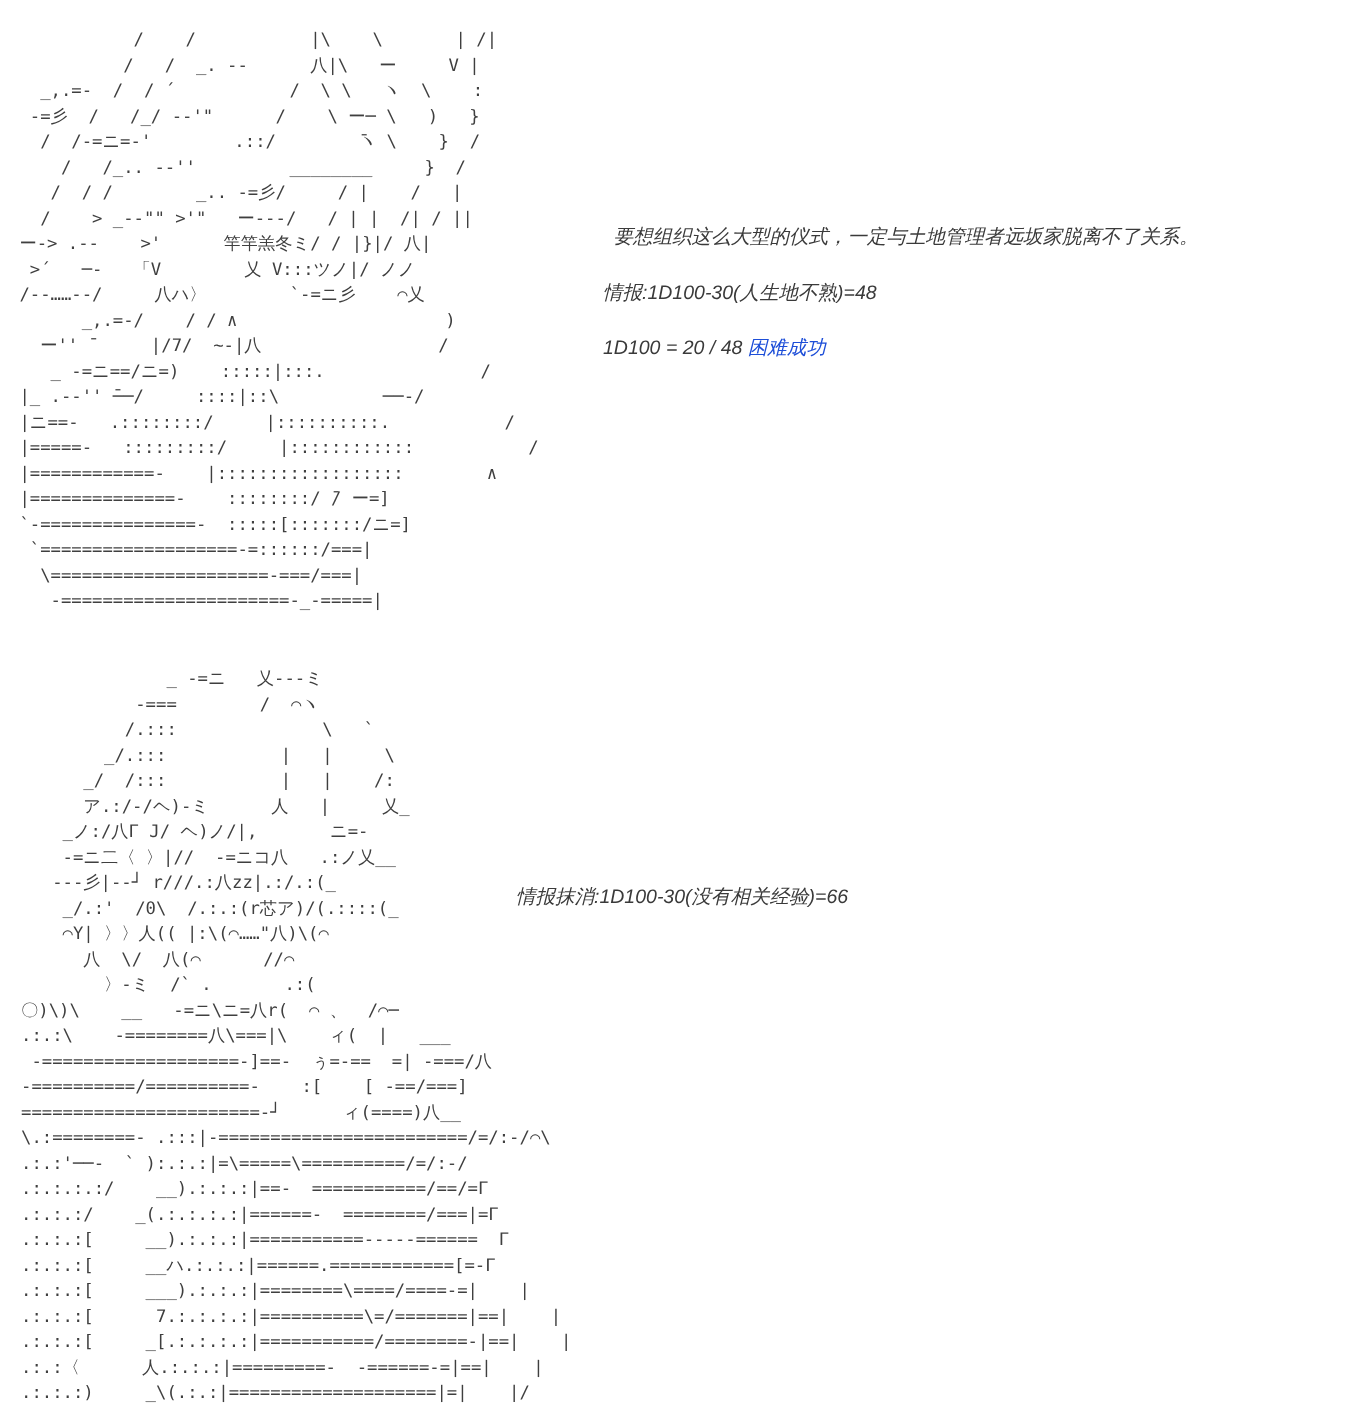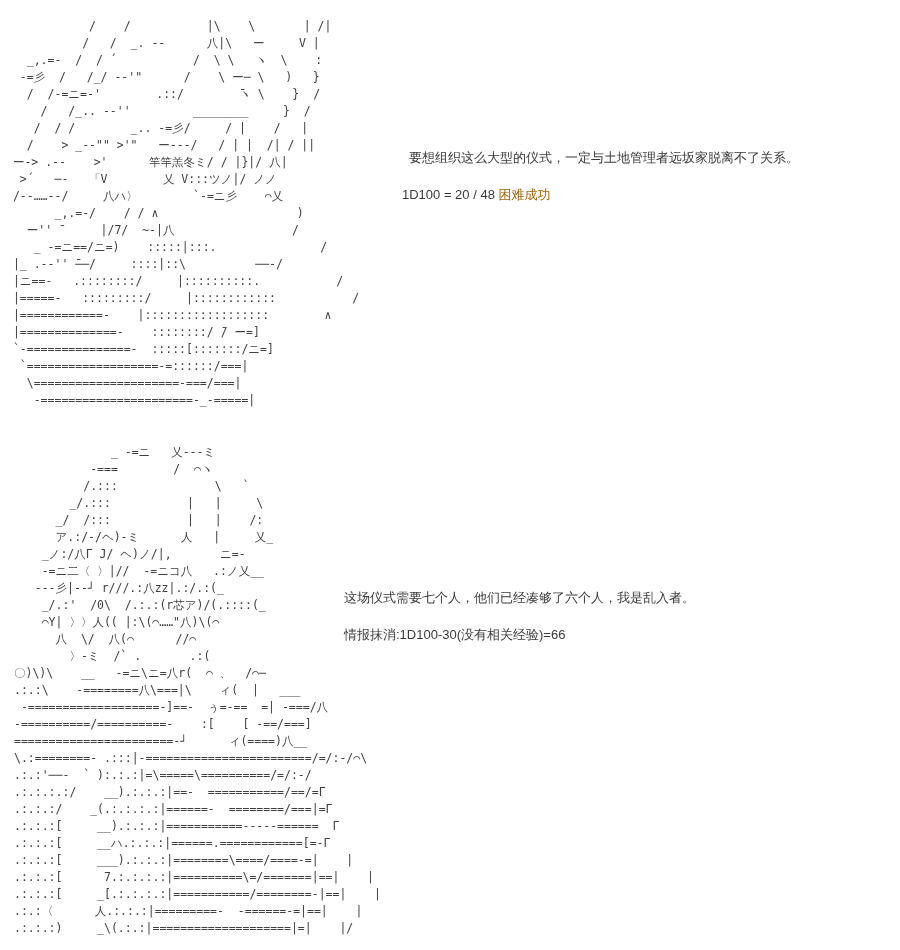--- a/index.html
+++ b/index.html
@@ -23,31 +23,32 @@
     line-height: 17px;
     color: #3f3f3f;
     letter-spacing: 0;
   }
   #aa1 { left: 6px;  top: 18px; }
   #aa2 { left: 14px;  top: 444px; }
   .dialogue {
     position: absolute;
     font-size: 13px;
     color: #3a3a3a;
+    font-style: italic;
   }
   #dialogue1 { left: 402px; top: 150px; }
   #dialogue2 { left: 344px; top: 590px; }
   .dialogue p {
     margin: 0 0 21px 0;
     line-height: 16px;
     white-space: nowrap;
   }
   .dialogue p.indent { padding-left: 7px; }
   .result-fail, .result-ok {
-    color: #a16207;
+    color: #1d4ed8;
   }
 </style>
 </head>
 <body>
 
 <pre id="aa1" class="aa">            /    /           |\    \       | /|
            /   /  _. -‐      八|\   ー     V |
    _,.=-  /  / ´           /  \ \   ヽ  \    :
   -=彡  /   /_/ -‐'"      /    \ ー─ \   )   }
    /  /‐=ニ=‐'        .::/        ̄ヽ \    }  /
@@ -65,20 +66,21 @@
  |=====-   :::::::::/     |::::::::::::           /
  |============-    |::::::::::::::::::        ∧
  |==============-    ::::::::/ ̄/ ー=]
  `-===============-  :::::[:::::::/ニ=]
   `===================-=::::::/===|
    \=====================-===/===|
     -======================-_-=====|</pre>
 
 <div id="dialogue1" class="dialogue">
   <p class="indent">要想组织这么大型的仪式，一定与土地管理者远坂家脱离不了关系。</p>
+  <p>情报:1D100-30(人生地不熟)=48</p>
   <p><span>1D100 = 20 / 48 </span><span class="result-ok">困难成功</span></p>
 </div>
 
 <pre id="aa2" class="aa">              _ -=ニ   乂---ミ
            -===        /  ⌒ヽ
           /.:::              \   `
         _/.:::           |   |     \
       _/  /:::           |   |    /:
       ア.:/-/ヘ)-ミ      人   |     乂_
     _ノ:/八Γ J/ ヘ)ノ/|,       ニ=-
@@ -99,15 +101,14 @@
 .:.:.:/    _(.:.:.:.:|======-  ========/===|=Γ
 .:.:.:[     __).:.:.:|===========-----======  Γ
 .:.:.:[     __ハ.:.:.:|======.============[=-Γ
 .:.:.:[     ___).:.:.:|========\====/====‐=|    |
 .:.:.:[      7.:.:.:.:|==========\=/=======|==|    |
 .:.:.:[     _[.:.:.:.:|===========/========-|==|    |
 .:.:〈      人.:.:.:|=========-  -======-=|==|    |
 .:.:.:)     _\(.:.:|====================|=|    |/</pre>
 
 <div id="dialogue2" class="dialogue">
-  <p>这场仪式需要七个人，他们已经凑够了六个人，我是乱入者。</p>
   <p>情报抹消:1D100-30(没有相关经验)=66</p>
 </div>
 
 </body></html>

